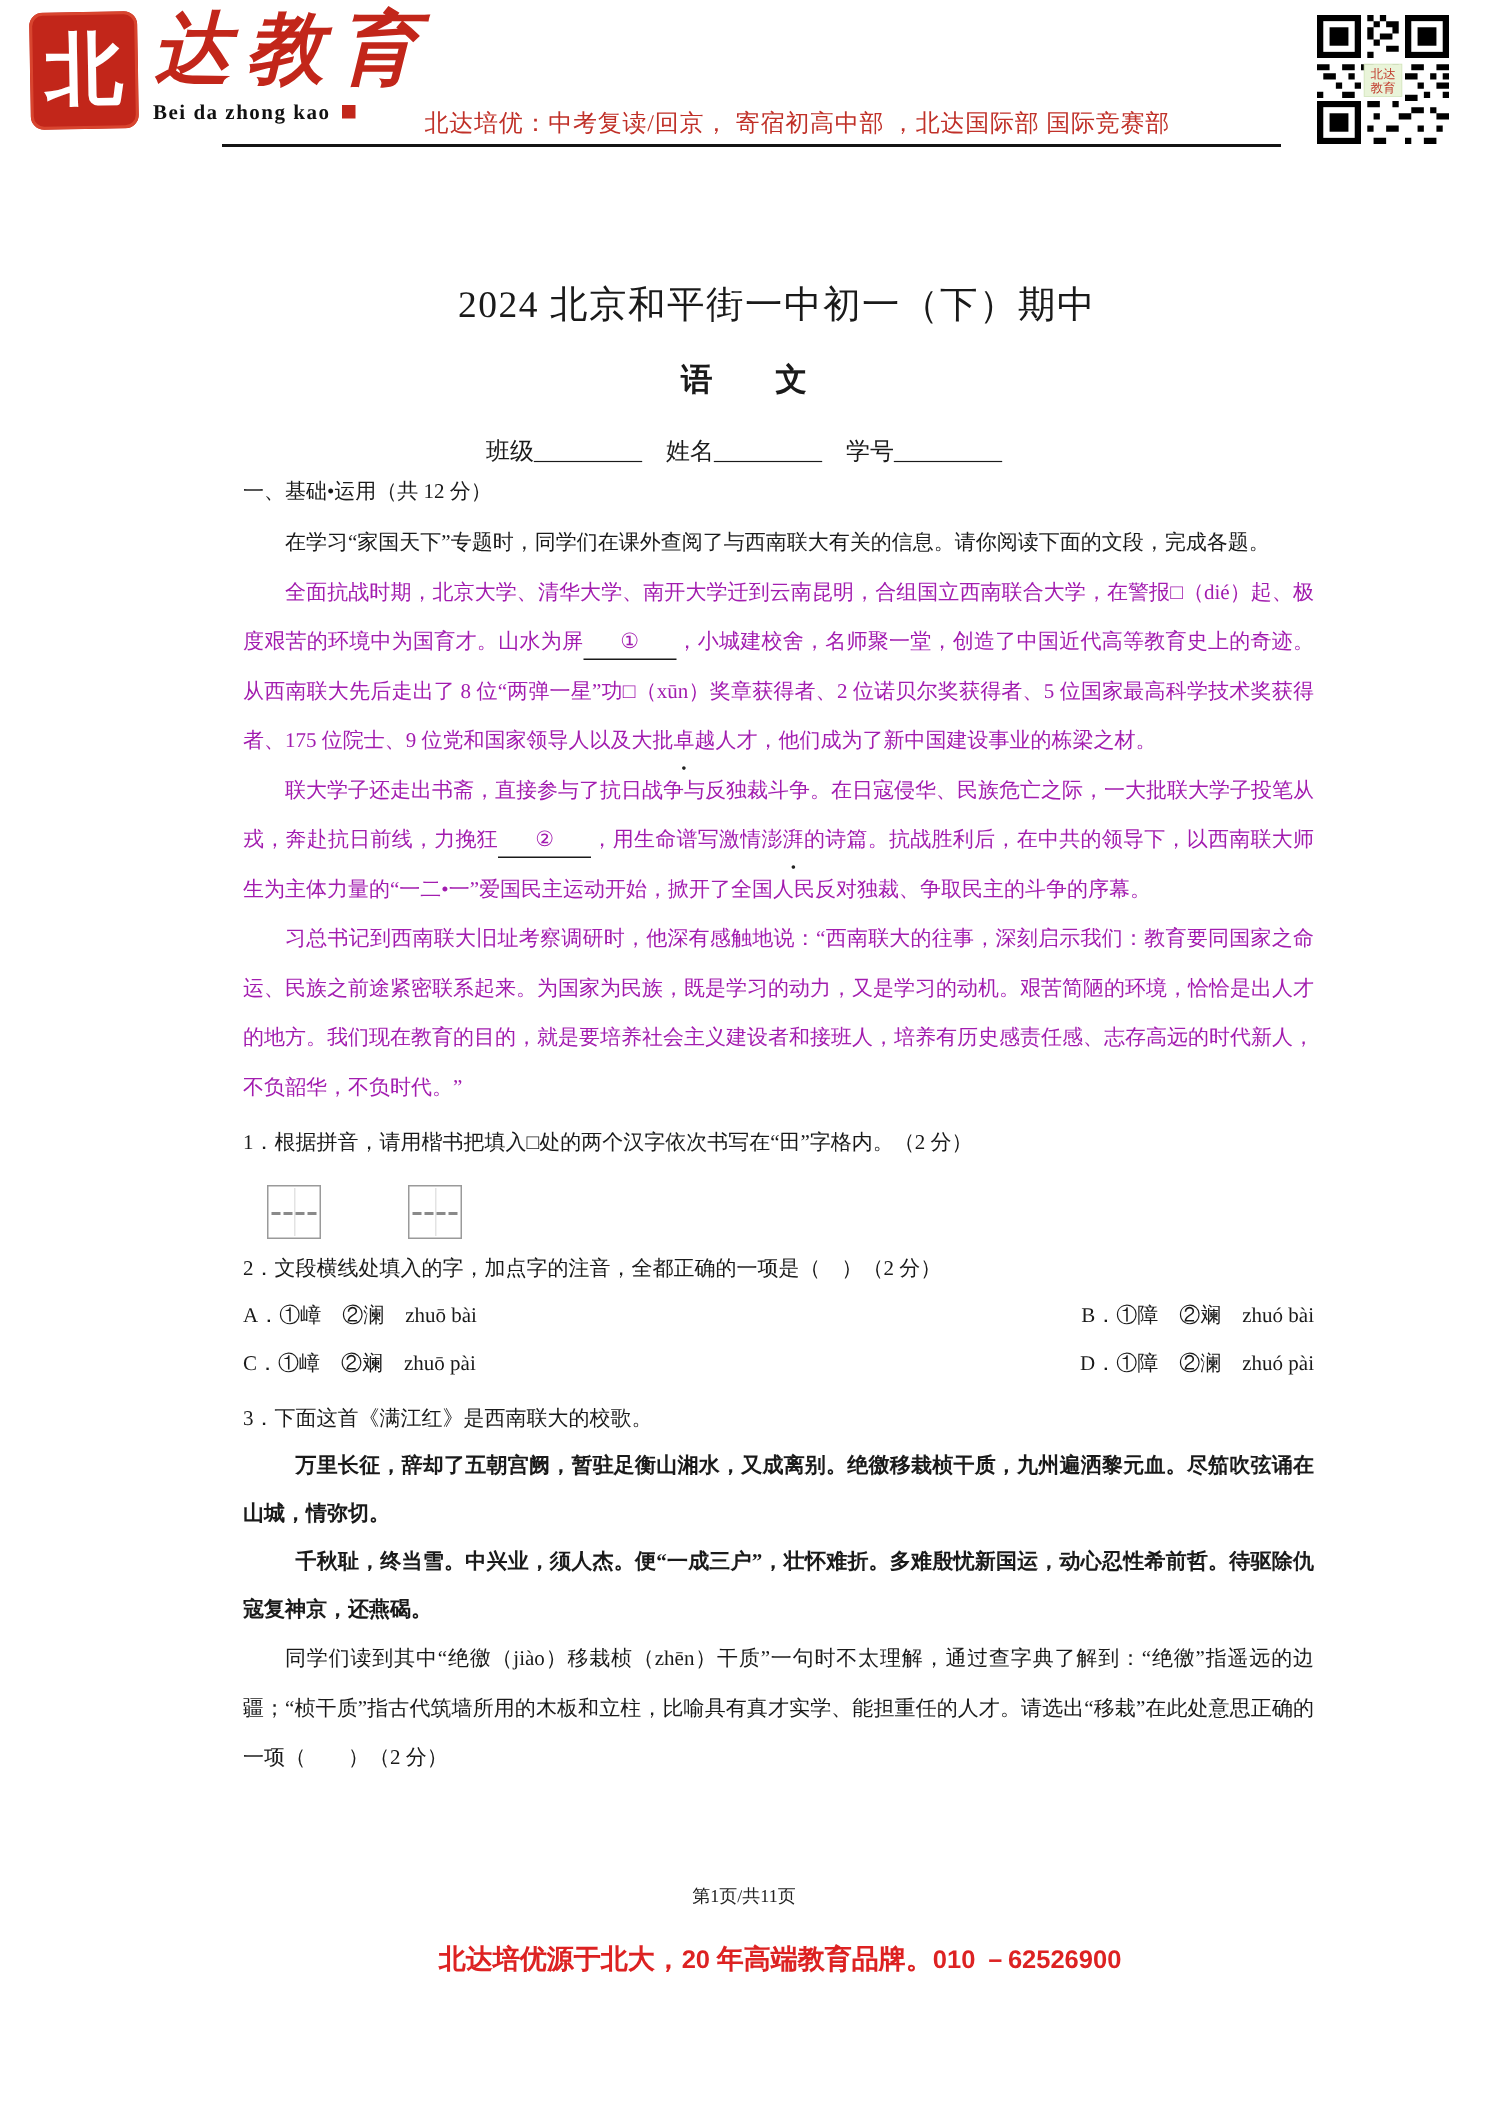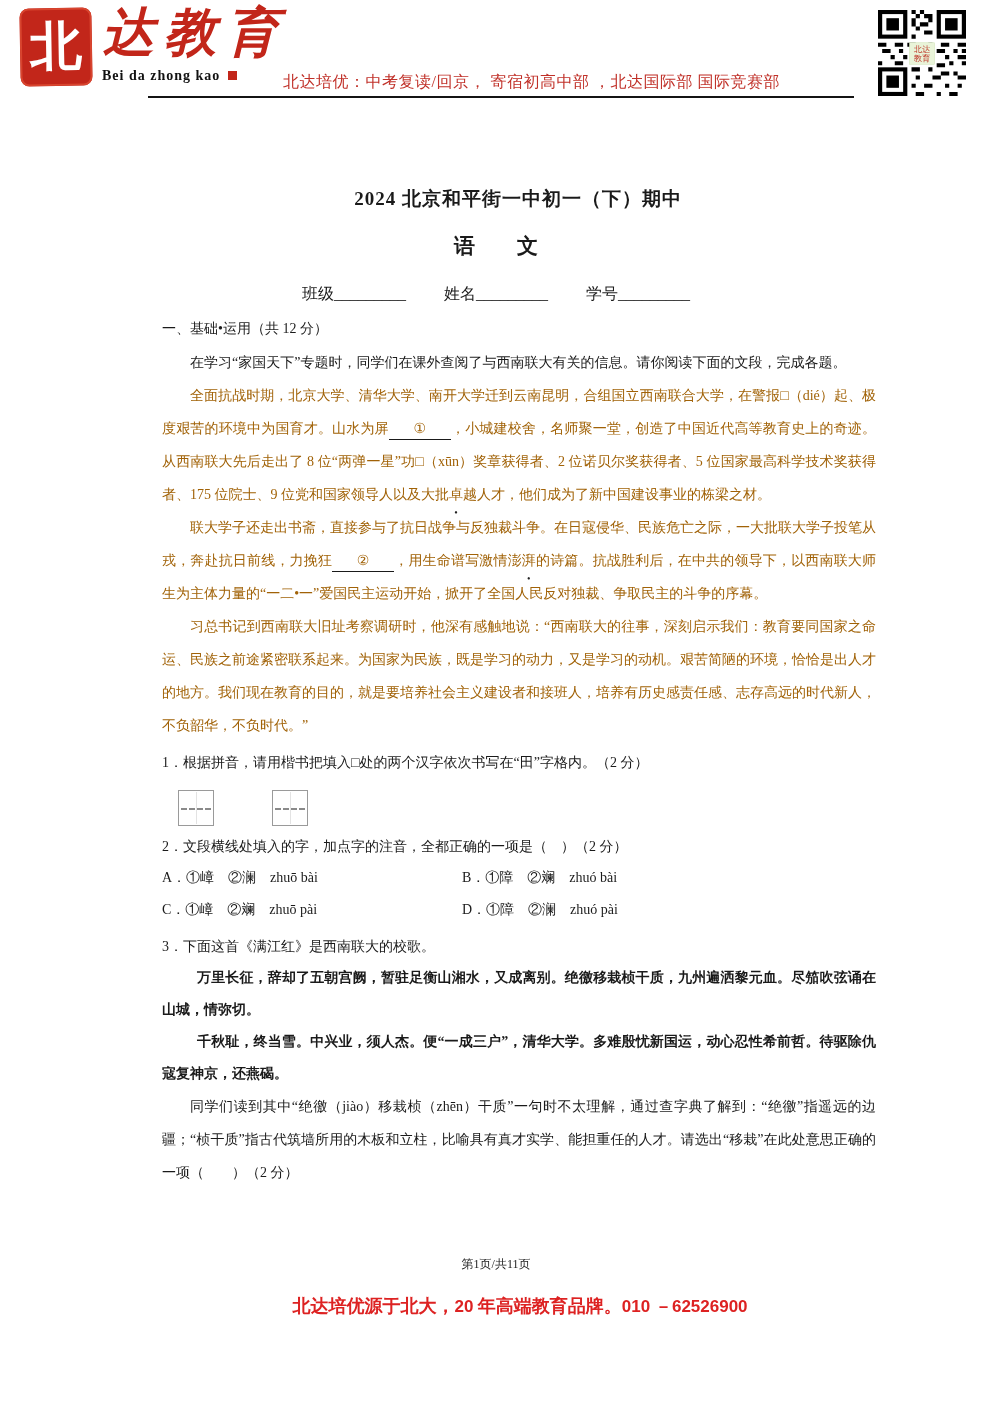--- a/index.html
+++ b/index.html
@@ -26,43 +26,43 @@
   .subtext-row { margin-top:2px; font-size:14px; font-weight:bold; letter-spacing:1px; color:#111; }
   .red-sq { display:inline-block; width:9px; height:9px; background:#c2261a; margin-left:8px; }
   .tagline {
     position:absolute; left:283px; top:72px; color:#c03028; font-size:16px;
     letter-spacing:0.5px; white-space:nowrap;
   }
   .rule { position:absolute; left:148px; top:96px; width:706px; height:2px; background:#141414; }
   .qr { position:absolute; left:878px; top:10px; }
   
   .title-block { position:absolute; left:0; top:186px; width:100%; text-align:center; }
-  .main-title { font-size:19px; font-weight:bold; letter-spacing:1px;padding-left:44px; }
+  .main-title { font-size:25px; font-weight:normal; letter-spacing:1px;padding-left:44px; }
   .subject-title { margin-top:20px; font-size:21px; font-weight:bold; }
-  .student-line { margin-top:24px; font-size:16px; display:flex; justify-content:center; gap:38px; }
+  .student-line { margin-top:24px; font-size:16px; display:flex; justify-content:center; gap:16px; }
   
   .content { position:absolute; left:162px; top:314px; width:714px; font-size:14px; }
   .sec-heading { line-height:30px; margin-bottom:2px; }
   .para { line-height:33px; text-indent:2em; text-align:justify; }
-  .kai { color:#a16207; }
+  .kai { color:#a21caf; }
   .q { line-height:30px; margin-top:6px; }
   .blank {
     display:inline-block; min-width:62px; text-align:center;
     border-bottom:1.5px solid #1a1a1a; text-indent:0; line-height:20px;
   }
   .emdot { position:relative; display:inline-block; text-indent:0; }
   .emdot::after {
     content:"•"; position:absolute; left:50%; transform:translateX(-50%);
     bottom:-0.65em; font-size:10px; color:#222; line-height:1;
   }
   .tian-row { display:flex; gap:58px; margin:12px 0 6px 16px; }
   .tian { width:36px; height:36px; border:1px solid #9a9a9a; position:relative; background:#fff; }
   .tian::before { content:""; position:absolute; left:50%; top:1px; bottom:1px; width:1px; background:#e3e3e3; }
   .tian::after { content:""; position:absolute; top:50%; left:2px; right:2px; border-top:2px dashed #8a8a8a; }
-  .opt-row { display:flex; line-height:32px; }
+  .opt-row { display:flex; line-height:32px;justify-content:space-between; }
   .opt-row .opt:first-child { width:300px; }
   .anthem { font-weight:bold; line-height:32px; text-indent:2.5em; text-align:justify; }
   
   .page-number { position:absolute; left:0; top:1256px; width:100%; text-align:center; font-size:12px; color:#222; }
   .footer-slogan {
     position:absolute; left:0; top:1294px; width:100%; text-align:center;
     font-size:18px; font-weight:bold; color:#dd2222;margin-left:24px;
   }
   .footer-slogan .sans { font-family:"Liberation Sans","DejaVu Sans",sans-serif; font-size:17px; }
 </style>
@@ -143,21 +143,21 @@
       <span class="opt">A．①嶂　②澜　zhuō  bài</span>
       <span class="opt">B．①障　②斓　zhuó  bài</span>
     </div>
     <div class="opt-row">
       <span class="opt">C．①嶂　②斓　zhuō  pài</span>
       <span class="opt">D．①障　②澜　zhuó  pài</span>
     </div>
 
     <div class="q">3．下面这首《满江红》是西南联大的校歌。</div>
     <p class="anthem">万里长征，辞却了五朝宫阙，暂驻足衡山湘水，又成离别。绝徼移栽桢干质，九州遍洒黎元血。尽笳吹弦诵在山城，情弥切。</p>
-    <p class="anthem">千秋耻，终当雪。中兴业，须人杰。便“一成三户”，清华大学。多难殷忧新国运，动心忍性希前哲。待驱除仇寇复神京，还燕碣。</p>
+    <p class="anthem">千秋耻，终当雪。中兴业，须人杰。便“一成三户”，壮怀难折。多难殷忧新国运，动心忍性希前哲。待驱除仇寇复神京，还燕碣。</p>
     <p class="para">同学们读到其中“绝徼（jiào）移栽桢（zhēn）干质”一句时不太理解，通过查字典了解到：“绝徼”指遥远的边疆；“桢干质”指古代筑墙所用的木板和立柱，比喻具有真才实学、能担重任的人才。请选出“移栽”在此处意思正确的一项（　　）（2 分）</p>
   </div>
 
   <div class="page-number">第1页/共11页</div>
   <div class="footer-slogan">
     <span>北达培优源于北大，</span><span class="sans">20</span><span> 年高端教育品牌。</span><span class="sans">010 －62526900</span>
   </div>
 
 </div>
 

